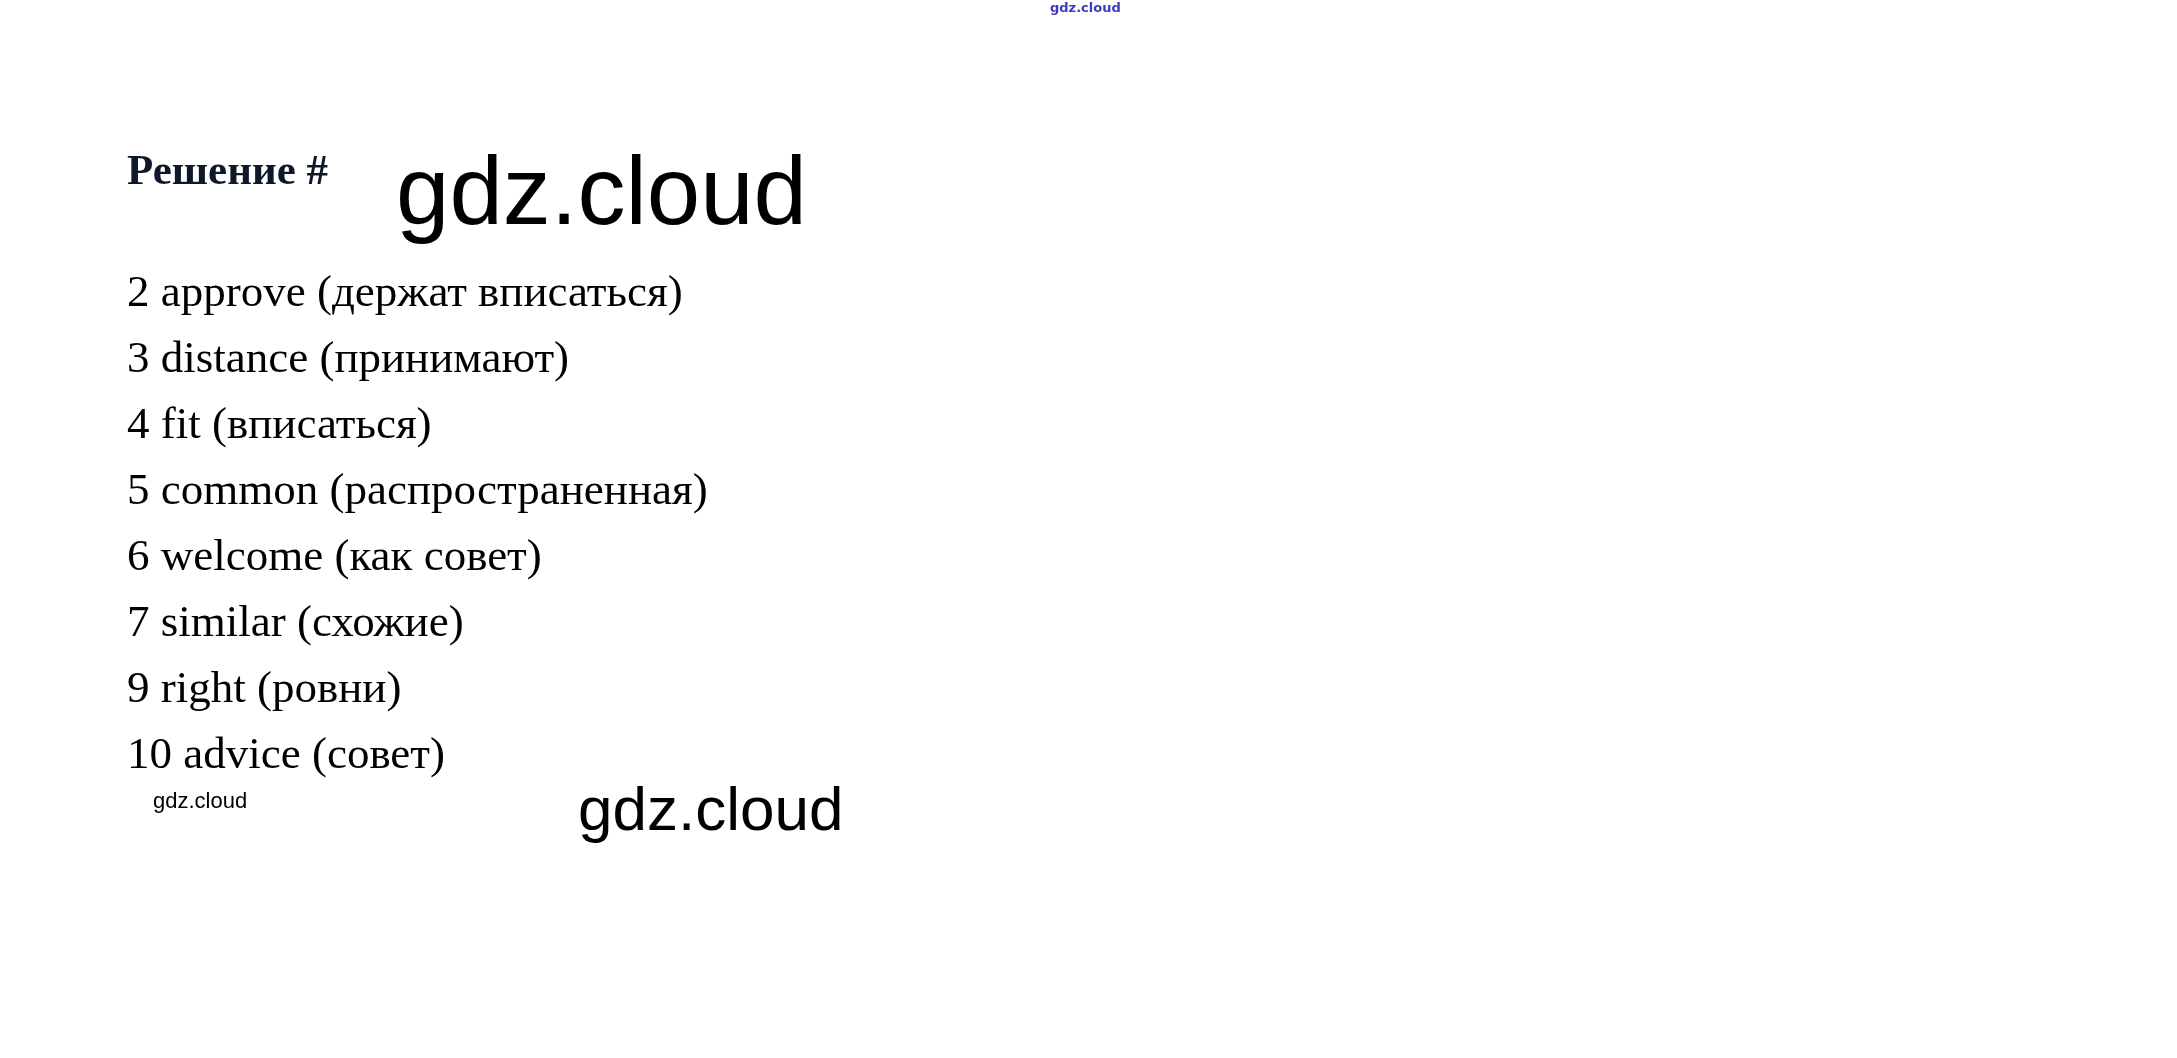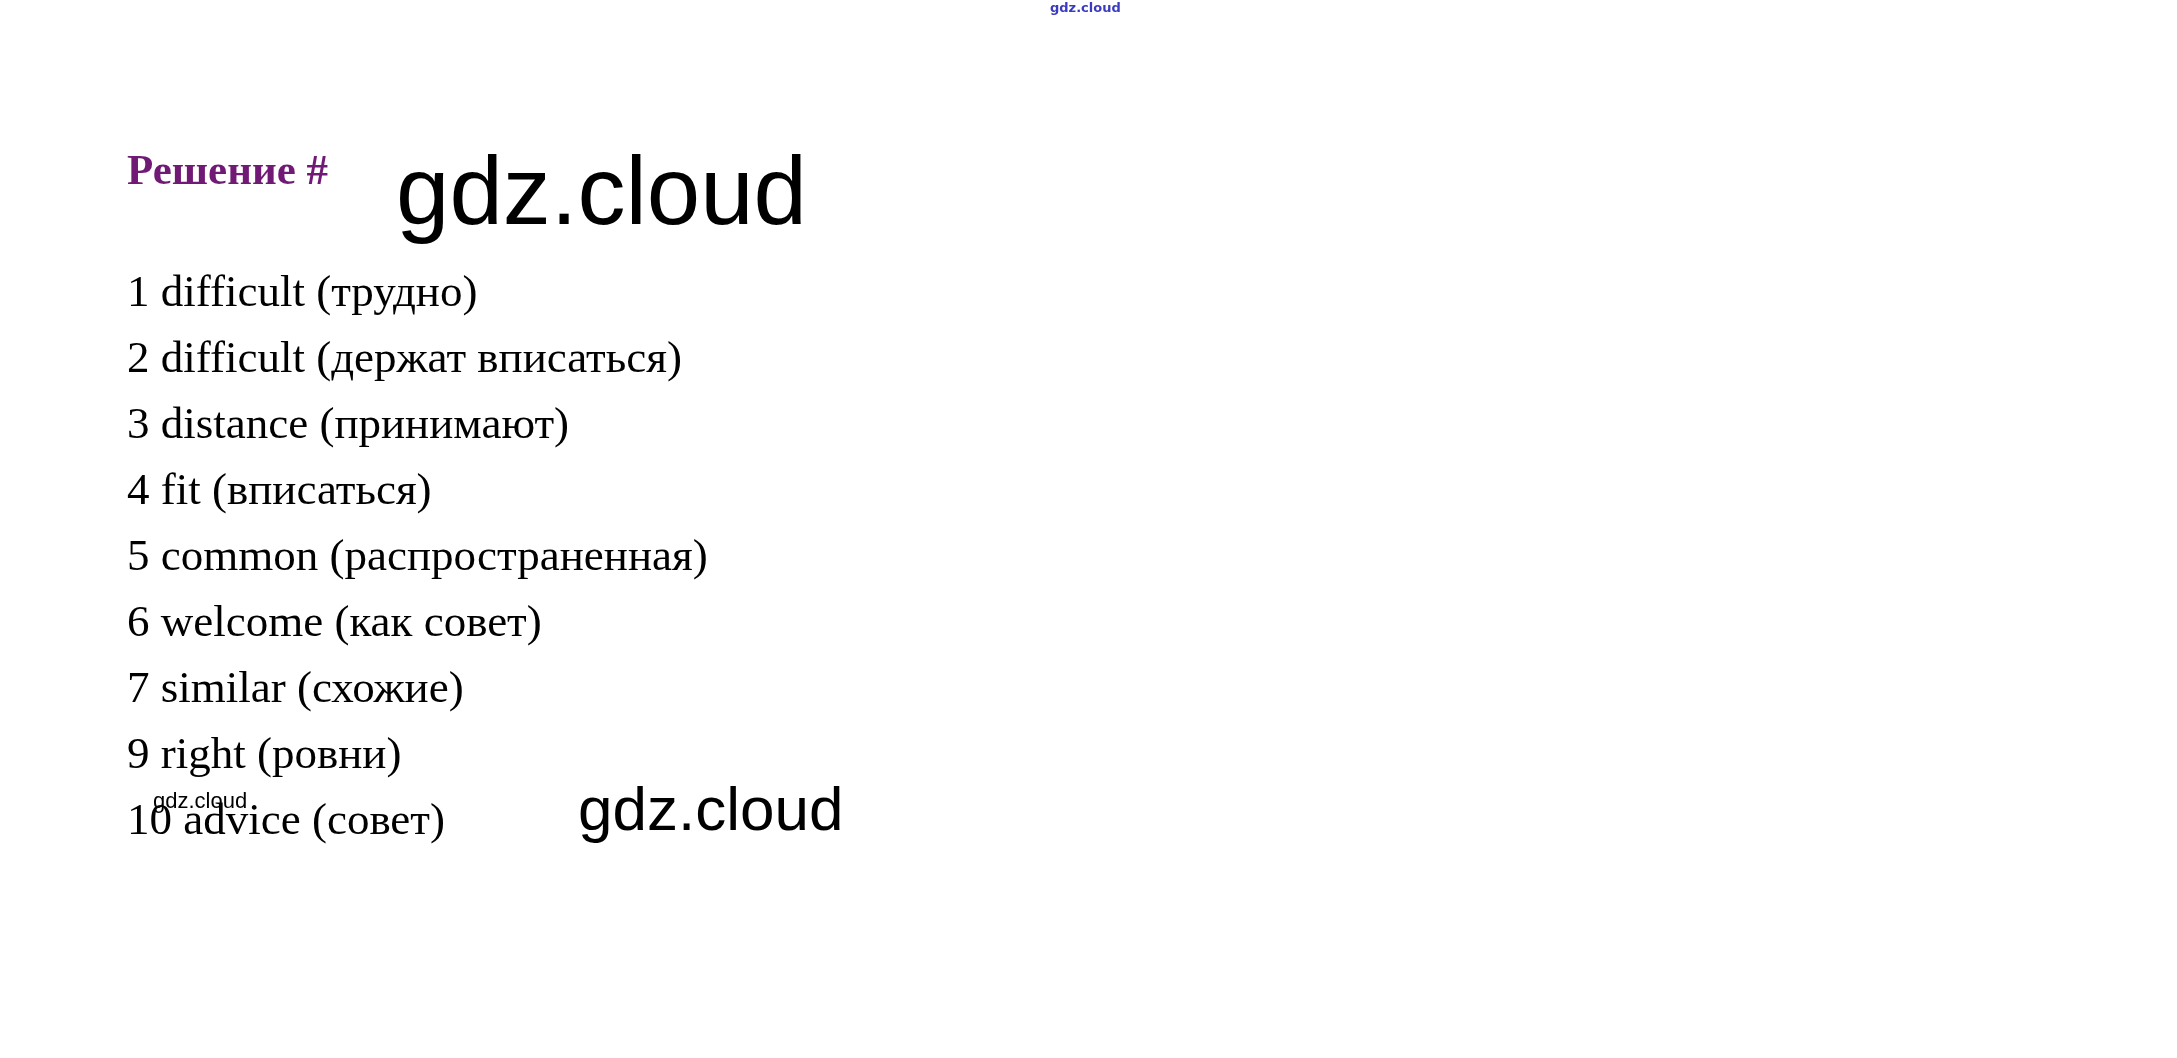--- a/index.html
+++ b/index.html
@@ -73,21 +73,21 @@
 
   
   .heading {
     position: absolute;
     left: 127px;
     top: 148px;
     font-family: "Liberation Serif", serif;
     font-weight: bold;
     font-size: 43px;
     line-height: 1;
-    color: #701a75;
+    color: #0f172a;
     white-space: nowrap;
   }
 
   
   .answers {
     position: absolute;
     left: 127px;
     top: 258px;
     width: 1000px;
   }
@@ -114,30 +114,23 @@
 <div id="page">
 
   <div class="wm-top">gdz.cloud</div>
 
   <div class="heading">Решение #</div>
 
   <div class="wm-heading">gdz.cloud</div>
 
   <div class="answers">
     <div class="answer-line">
-      <span class="num">1</span>
-      <span> </span>
-      <span class="word">difficult</span>
-      <span> </span>
-      <span class="gloss">(трудно)</span>
-    </div>
-    <div class="answer-line">
       <span class="num">2</span>
       <span> </span>
-      <span class="word">difficult</span>
+      <span class="word">approve</span>
       <span> </span>
       <span class="gloss">(держат вписаться)</span>
     </div>
     <div class="answer-line">
       <span class="num">3</span>
       <span> </span>
       <span class="word">distance</span>
       <span> </span>
       <span class="gloss">(принимают)</span>
     </div>

